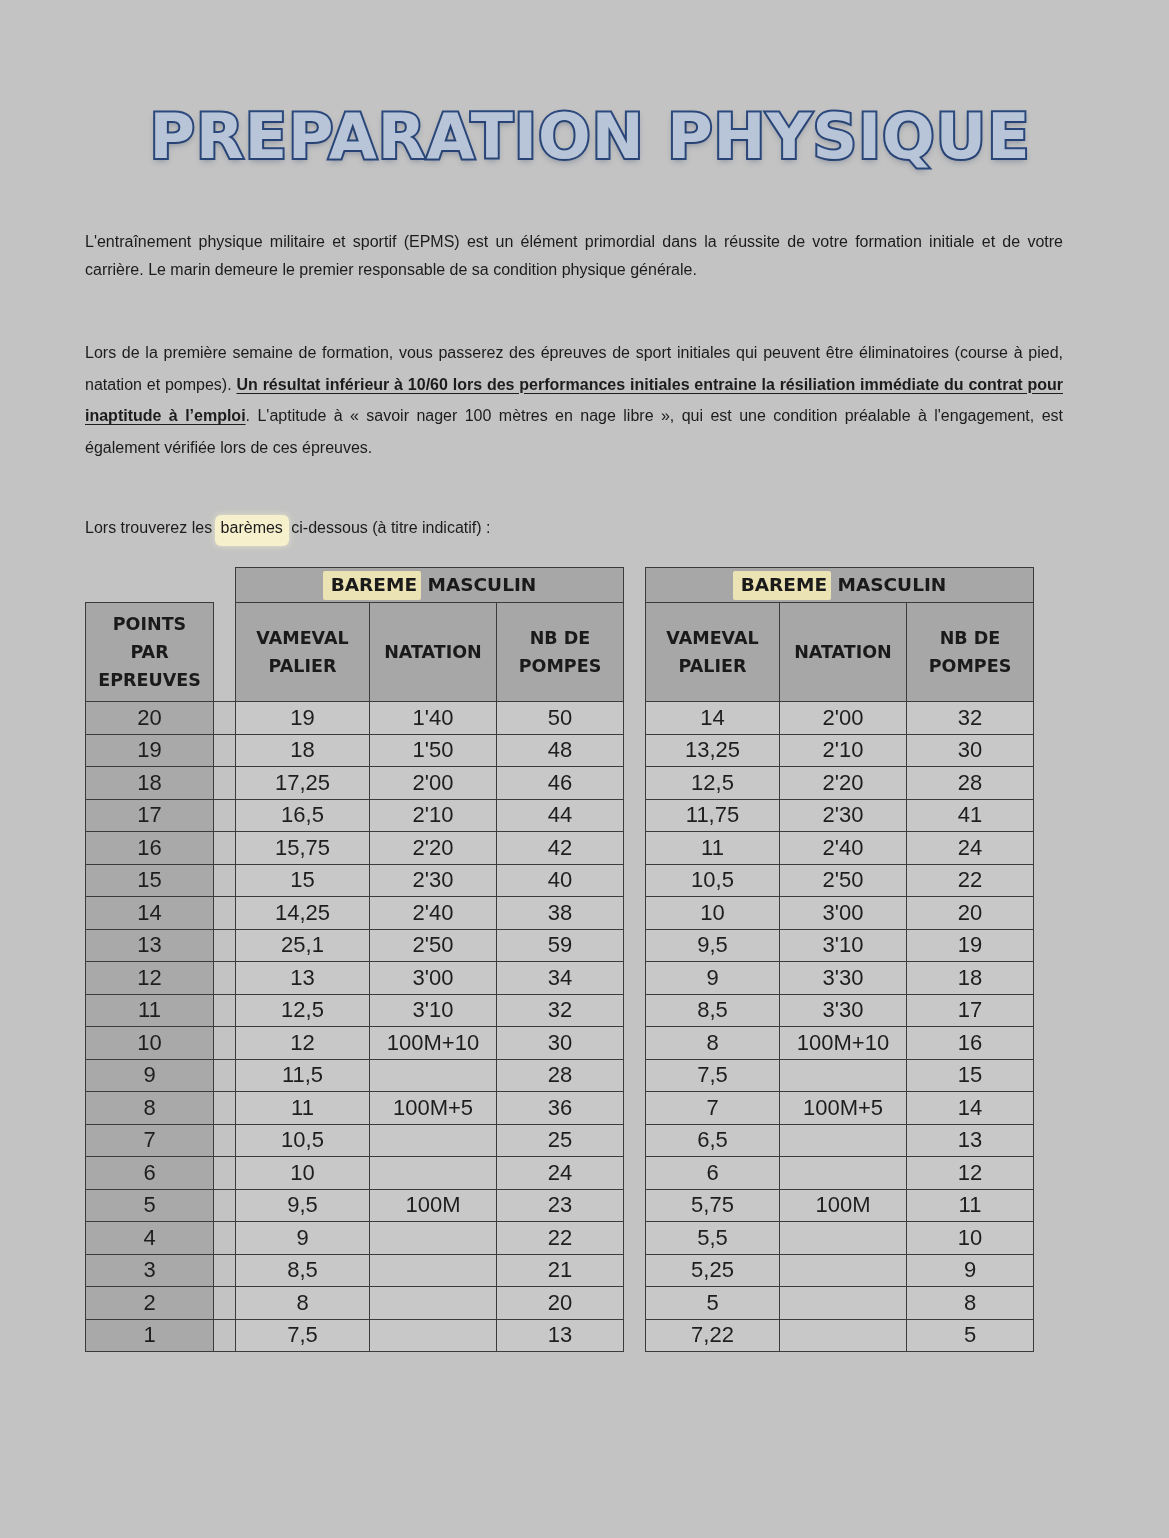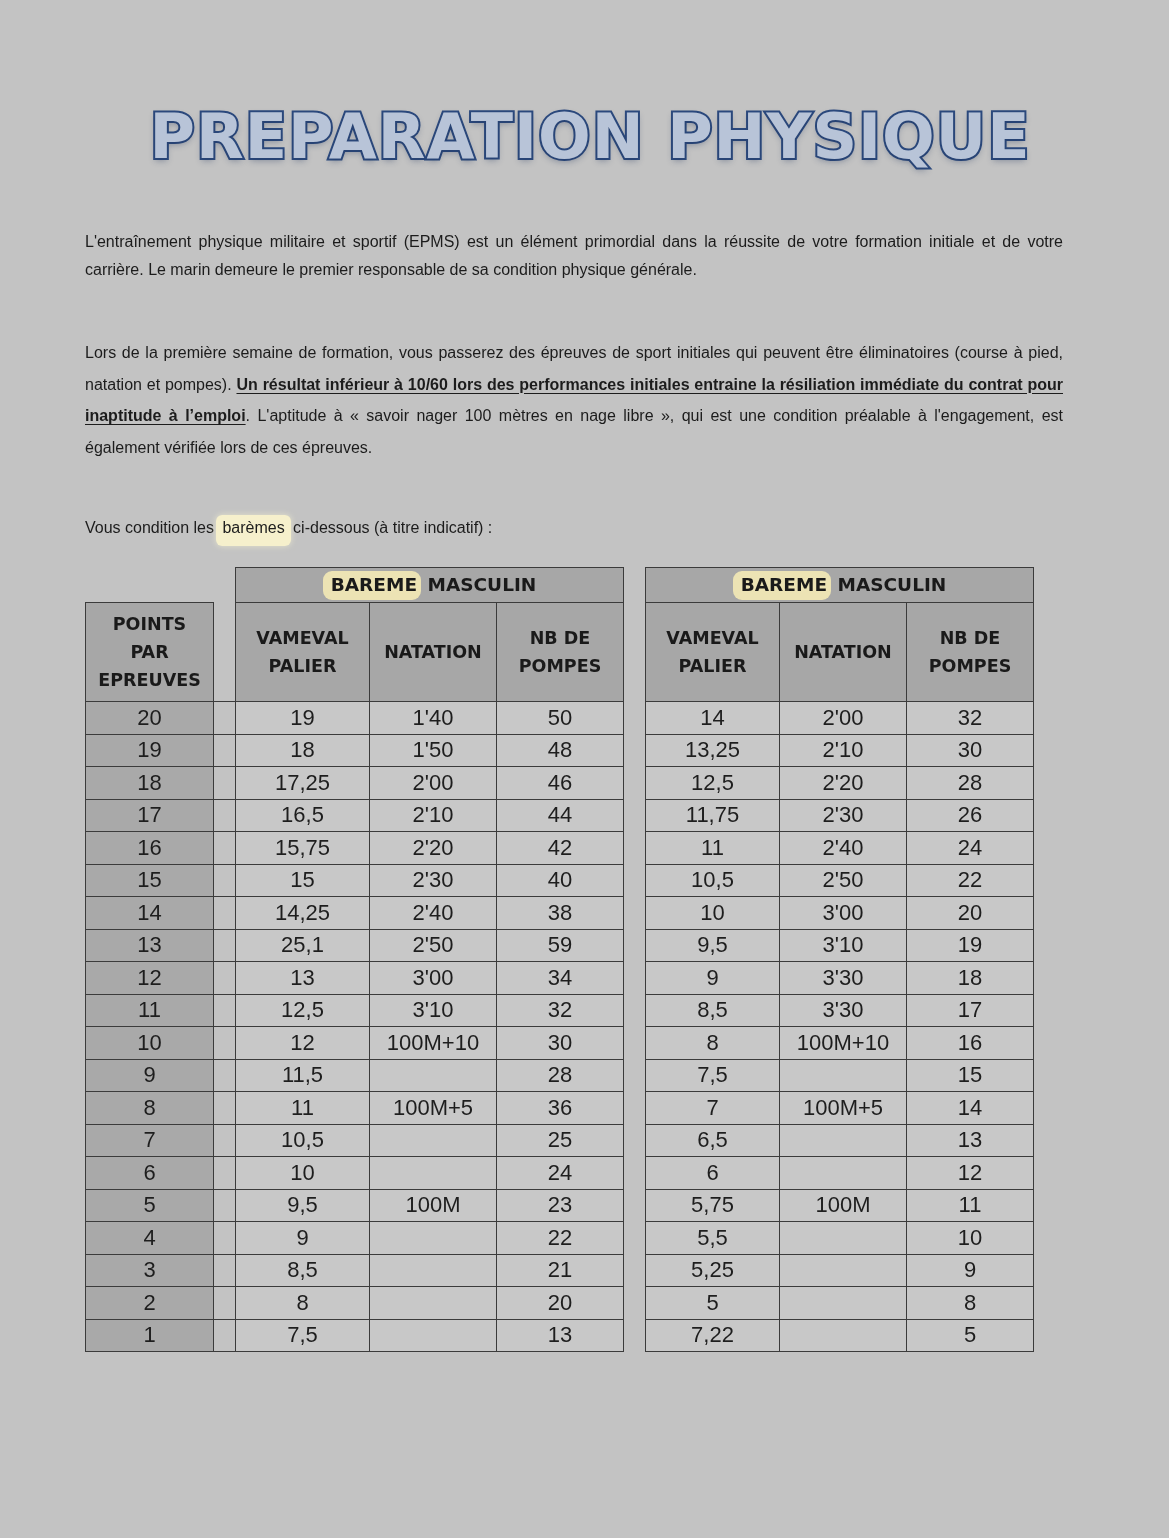--- a/index.html
+++ b/index.html
@@ -45,37 +45,37 @@
   }
   th {
     font-family: "DejaVu Sans", sans-serif;
     font-weight: bold; font-size: 17.5px; line-height: 28px;
     color: #1a1a1a;
     background: #a7a7a7;
   }
   td { font-size: 22px; height: 31.5px; background: #c8c8c8; color: #1e1e1e; }
   .groupth { height: 34px; font-size: 18.5px; }
   .groupth .hlb {
-    background: #ece3b4; border-radius: 9px; padding: 3px 4px 5px 8px; margin-right: 0;
+    background: #ece3b4; border-radius: 2px; padding: 3px 4px 5px 8px; margin-right: 0;
   }
   .colth { height: 98px; }
   .spacer { width: 21px; background: #c3c3c3; border-top: none; border-bottom: none; }
 </style>
 </head>
 <body>
 
 <div class="title">PREPARATION PHYSIQUE</div>
 
 <div class="para p1">
   <span>L'entraînement physique militaire et sportif (EPMS) est un élément primordial dans la réussite de votre formation initiale et de votre carrière. Le marin demeure le premier responsable de sa condition physique générale.</span>
 </div>
 
 <div class="para p2"><span>Lors de la première semaine de formation, vous passerez des épreuves de sport initiales qui peuvent être éliminatoires (course à pied, natation et pompes). </span><span class="u">Un résultat inférieur à 10/60 lors des performances initiales entraine la résiliation immédiate du contrat pour inaptitude à l’emploi</span><span>. L'aptitude à « savoir nager 100 mètres en nage libre », qui est une condition préalable à l'engagement, est également vérifiée lors de ces épreuves.</span></div>
 
-<div class="para p3"><span>Vous condition les </span><span class="hl">barèmes</span><span> ci-dessous (à titre indicatif) :</span></div>
+<div class="para p3"><span>Lors trouverez les </span><span class="hl">barèmes</span><span> ci-dessous (à titre indicatif) :</span></div>
 
 <table id="bareme" style="left:85px; top:567px;">
   <colgroup>
     <col style="width:128px">
     <col style="width:22px">
     <col style="width:134px">
     <col style="width:127px">
     <col style="width:127px">
     <col style="width:22px">
     <col style="width:134px">
@@ -158,21 +158,21 @@
       </tr>
       <tr>
         <td style="background:#a9a9a9;">17</td>
         <td style="background:#c3c3c3;"></td>
         <td>16,5</td>
         <td>2'10</td>
         <td>44</td>
         <td style="background:#c3c3c3; border-top:none; border-bottom:none;"></td>
         <td>11,75</td>
         <td>2'30</td>
-        <td>26</td>
+        <td>41</td>
       </tr>
       <tr>
         <td style="background:#a9a9a9;">16</td>
         <td style="background:#c3c3c3;"></td>
         <td>15,75</td>
         <td>2'20</td>
         <td>42</td>
         <td style="background:#c3c3c3; border-top:none; border-bottom:none;"></td>
         <td>11</td>
         <td>2'40</td>

